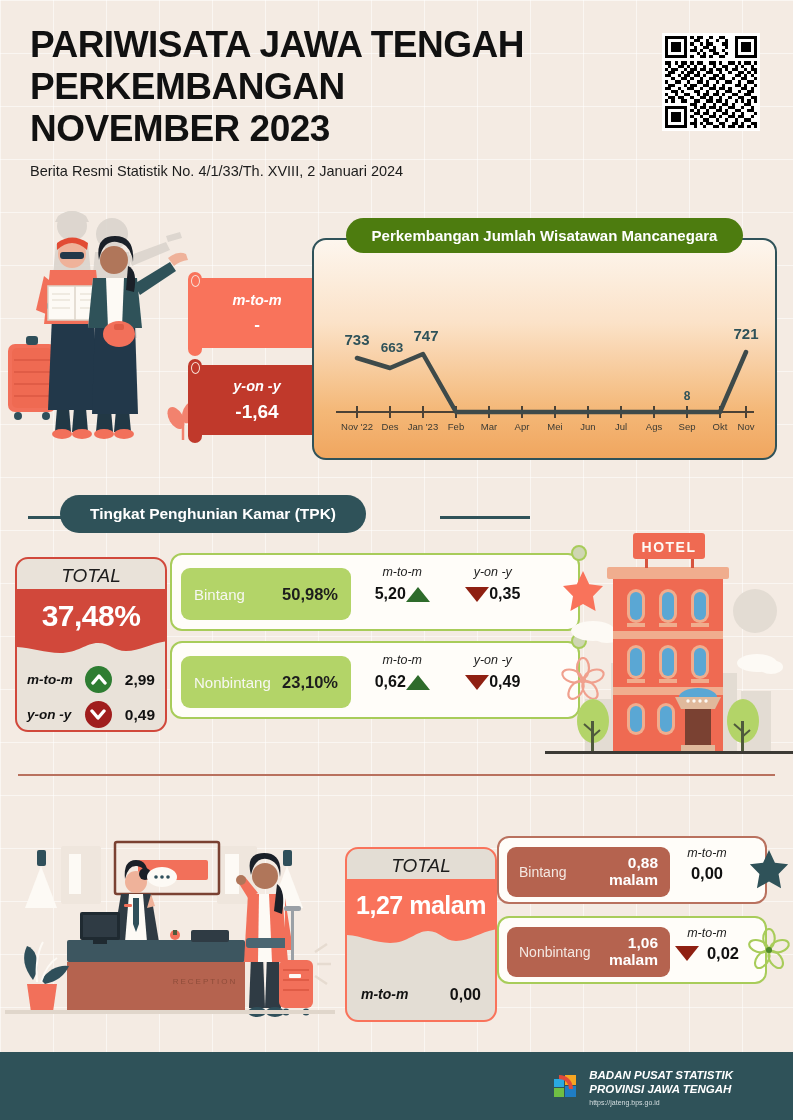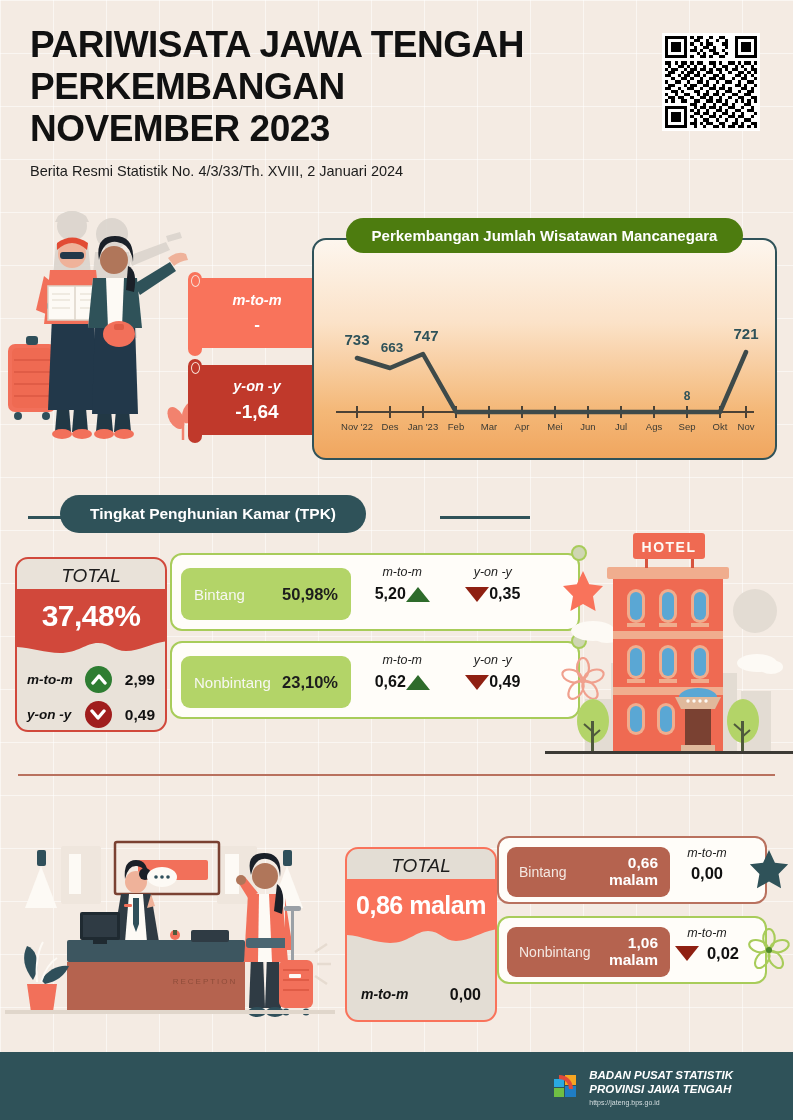--- a/index.html
+++ b/index.html
@@ -221,21 +221,21 @@
 </head>
 <body>
 
 <div class="bg-grid"></div>
 <div class="page">
 
   <div class="header">
     <div class="title-line">PARIWISATA JAWA TENGAH</div>
     <div class="title-line">PERKEMBANGAN</div>
     <div class="title-line">NOVEMBER 2023</div>
-    <div class="subtitle">Berita Resmi Statistik No. 4/3/33/Th. XVIII, 2 Januari 2024</div>
+    <div class="subtitle">Berita Resmi Statistik No. 4/1/33/Th. XVIII, 2 Januari 2024</div>
   </div>
 
   <div class="qr">
     <svg width="92" height="92" viewBox="0 0 29 29" shape-rendering="crispEdges">
       <rect width="29" height="29" fill="#fff"></rect>
       <g fill="#000">
         <rect x="0" y="0" width="7" height="1"></rect>
           <rect x="0" y="0" width="1" height="7"></rect>
         <rect x="6" y="0" width="1" height="7"></rect>
           <rect x="0" y="6" width="7" height="1"></rect>
@@ -876,34 +876,34 @@
         <path d="M310 120l12-8M312 132h14M310 144l12 8"></path>
       </g>
       <rect x="0" y="178" width="330" height="4" fill="#e0d6cb"></rect>
     </svg>
 
     <div class="rlm-total">
       <div class="tc-label">TOTAL</div>
       <svg class="tc-wave" viewBox="0 0 158 75" preserveAspectRatio="none">
         <path d="M0 0h158v50c-18 0-30 12-46 12-12 0-16-10-28-10s-20 12-38 12c-16 0-30-8-46-8z" fill="#f9735b"></path>
       </svg>
-      <div class="tc-big">0,86 malam</div>
+      <div class="tc-big">1,27 malam</div>
       <div class="rlm-row">
         <span class="k">m-to-m</span>
         <span class="v">0,00</span>
       </div>
     </div>
 
     <div class="rlmrows">
       <div class="rlmrow">
         <div class="tagpin" style="border-color:#b9715e;"></div>
         <div class="rlm-pill">
           <span class="nm">Bintang</span>
           <span class="val">
-            <span>0,66</span><br>
+            <span>0,88</span><br>
             <span>malam</span>
           </span>
         </div>
         <div class="rlm-metric">
           <div class="mk">m-to-m</div>
           <div class="mrow">
             <span class="mv">0,00</span>
           </div>
         </div>
         <span class="rlmicon">

